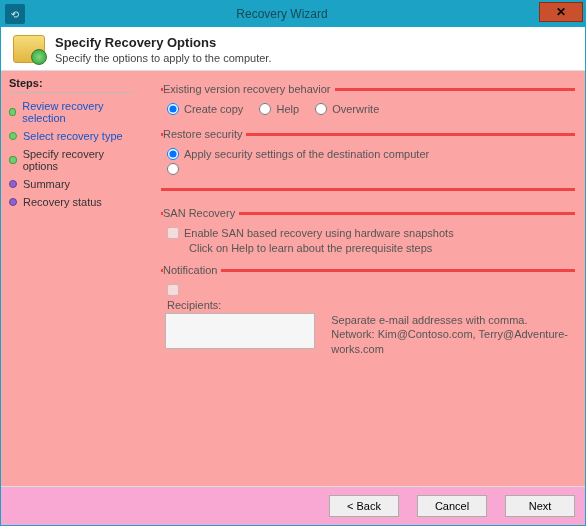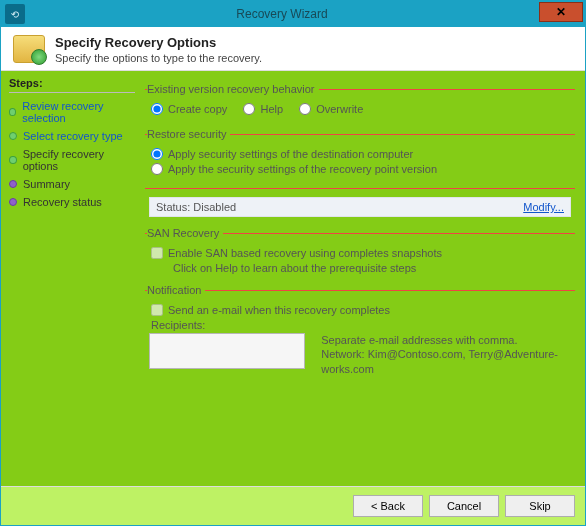--- a/index.html
+++ b/index.html
@@ -65,21 +65,21 @@
     border:1px solid #2f7a2f;
   }
   .header h1 {
     margin: 0; font-size: 13px; font-weight: bold; color: #222;
   }
   .header .sub { font-size: 11px; color: #444; margin-top: 2px; }
   .body {
     flex: 1;
     display: flex;
     min-height: 0;
-    background: #84cc16;
+    background: #fca5a5;
   }
   .steps {
     width: 138px;
     padding: 6px 4px 6px 8px;
   }
   .steps .sh {
     font-weight: bold; font-size: 11px; color: #222;
     border-bottom: 1px solid #bbb;
     padding-bottom: 3px; margin-bottom: 4px;
   }
@@ -90,22 +90,22 @@
   .step a, .step span.link { color:#1156cc; text-decoration:none; cursor:default; }
   .step.plain span { color:#333; }
   .main {
     flex:1;
     padding: 6px 10px 6px 6px;
     overflow: hidden;
     color:#555;
   }
   fieldset {
     border: none;
-    border-top: 1px solid #ef4444;
-    margin: 6px 0 10px 0;
+    border-top: 3px solid #ef4444;
+    margin: 6px 0 10px 16px;
     padding: 6px 2px 0 2px;
   }
   legend {
     padding: 0 4px 0 0;
     color: #555;
     font-size: 11px;
   }
   .row { display:flex; align-items:center; gap:5px; margin: 2px 0 3px 4px; }
   input[type=radio], input[type=checkbox]{ margin:0; width:12px; height:12px; }
   .status-row {
@@ -121,22 +121,22 @@
     width: 180px; height:36px; resize:none;
     font-family: inherit; font-size:11px;
     border:1px solid #b7b7b7; background:#f6f6f6;
     padding:2px;
   }
   .recip-help { font-size:11px; color:#555; line-height:1.3; }
   .lbl { color:#555; }
   .footer {
     border-top: 1px solid #ddd;
     padding: 8px 10px;
-    display:flex; justify-content:flex-end; gap:6px;
-    background:#bef264;
+    display:flex; justify-content:flex-end; gap:18px;
+    background:#f9a8d4;
     align-items:flex-end;
   }
   button.btn {
     min-width: 70px; height:22px;
     font-size:11px; font-family:inherit;
     background:#efefef; border:1px solid #adadad;
     padding: 0 10px;
   }
 </style>
 </head>
@@ -147,21 +147,21 @@
   <div class="title">Recovery Wizard</div>
   <div class="closebtn">
     <span>✕</span>
   </div>
 </div>
 
 <div class="header">
   <div class="hicon"></div>
   <div>
     <h1>Specify Recovery Options</h1>
-    <div class="sub">Specify the options to type to the recovery.</div>
+    <div class="sub">Specify the options to apply to the computer.</div>
   </div>
 </div>
 
 <div class="body">
   <div class="steps">
     <div class="sh">Steps:</div>
 
     <div class="step">
       <span class="dot done"></span>
       <span class="link">Review recovery selection</span>
@@ -201,59 +201,50 @@
     </fieldset>
 
     <fieldset>
       <legend>Restore security</legend>
       <div class="row">
         <input type="radio" name="sec" checked="" style="">
         <span class="lbl">Apply security settings of the destination computer</span>
       </div>
       <div class="row">
         <input type="radio" name="sec" style="">
-        <span class="lbl">Apply the security settings of the recovery point version</span>
-      </div>
-    </fieldset>
-
-    <fieldset>
-      <div class="status-row">
-        <span>
-          <span>Status:</span>
-          <span>Disabled</span>
-        </span>
-        <span class="modify">Modify...</span>
-      </div>
+      </div>
+    </fieldset>
+
+    <fieldset>
     </fieldset>
 
     <fieldset>
       <legend>SAN Recovery</legend>
       <div class="row">
         <input type="checkbox" disabled="" style="">
-        <span class="lbl disabled">Enable SAN based recovery using completes snapshots</span>
+        <span class="lbl disabled">Enable SAN based recovery using hardware snapshots</span>
       </div>
       <div class="san-note">Click on Help to learn about the prerequisite steps</div>
     </fieldset>
 
     <fieldset>
       <legend>Notification</legend>
       <div class="row">
         <input type="checkbox" disabled="" style="">
-        <span class="lbl disabled">Send an e-mail when this recovery completes</span>
       </div>
       <div class="lbl" style="margin:2px 0 2px 4px;">Recipients:</div>
       <div class="recip-row">
         <textarea class="recip" disabled="" style=""></textarea>
         <div class="recip-help">
           <div>Separate e-mail addresses with comma.</div>
           <div>Network: Kim@Contoso.com, Terry@Adventure-works.com</div>
         </div>
       </div>
     </fieldset>
 
   </div>
 </div>
 
 <div class="footer">
   <button class="btn">&lt; Back</button>
   <button class="btn">Cancel</button>
-  <button class="btn">Skip</button>
+  <button class="btn">Next</button>
 </div>
 
 </body></html>

